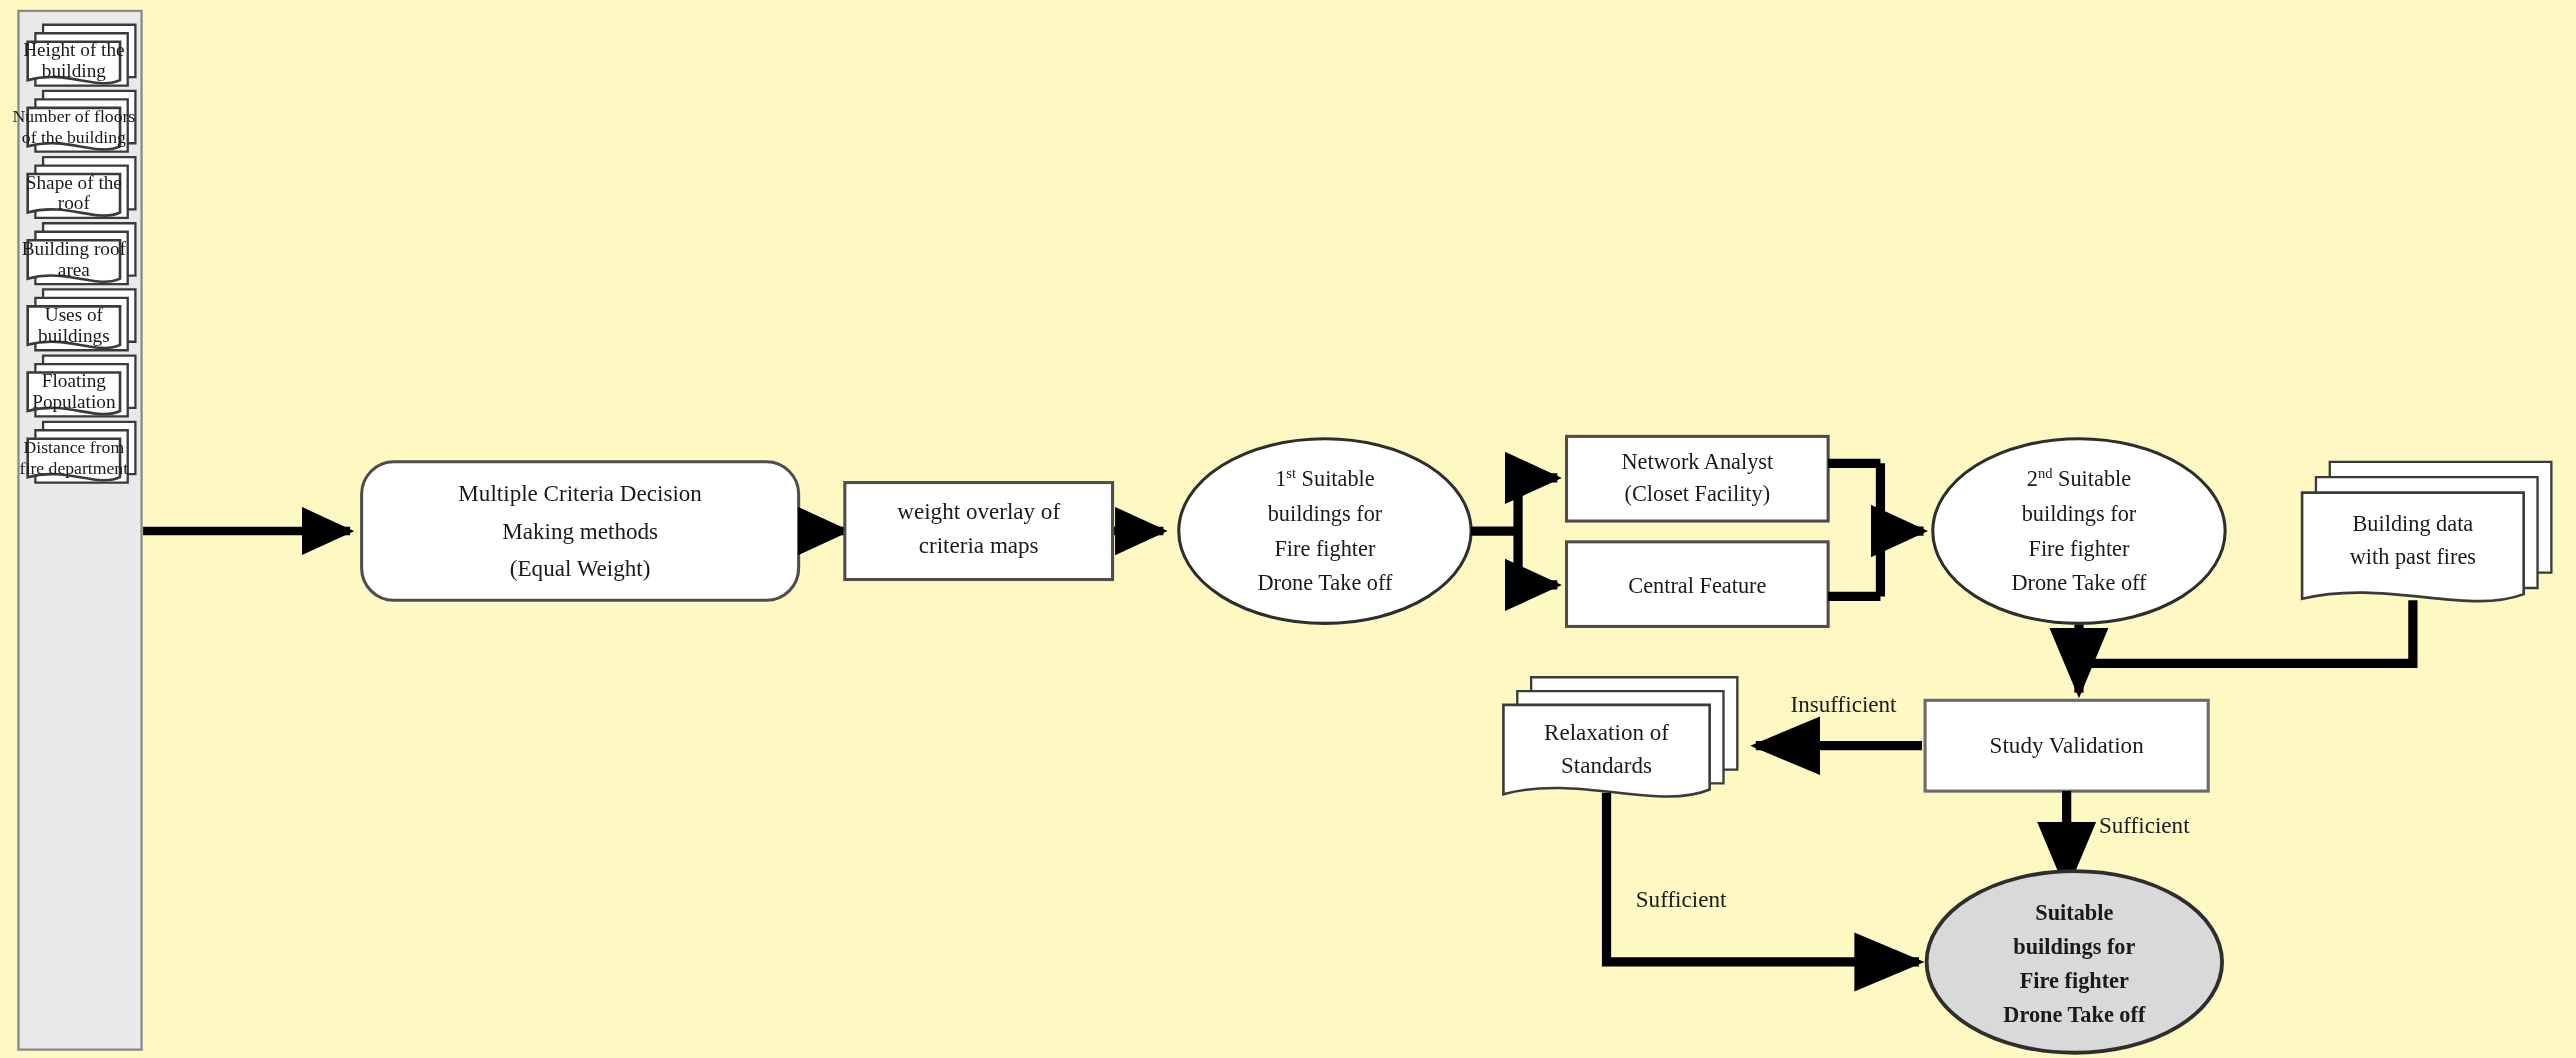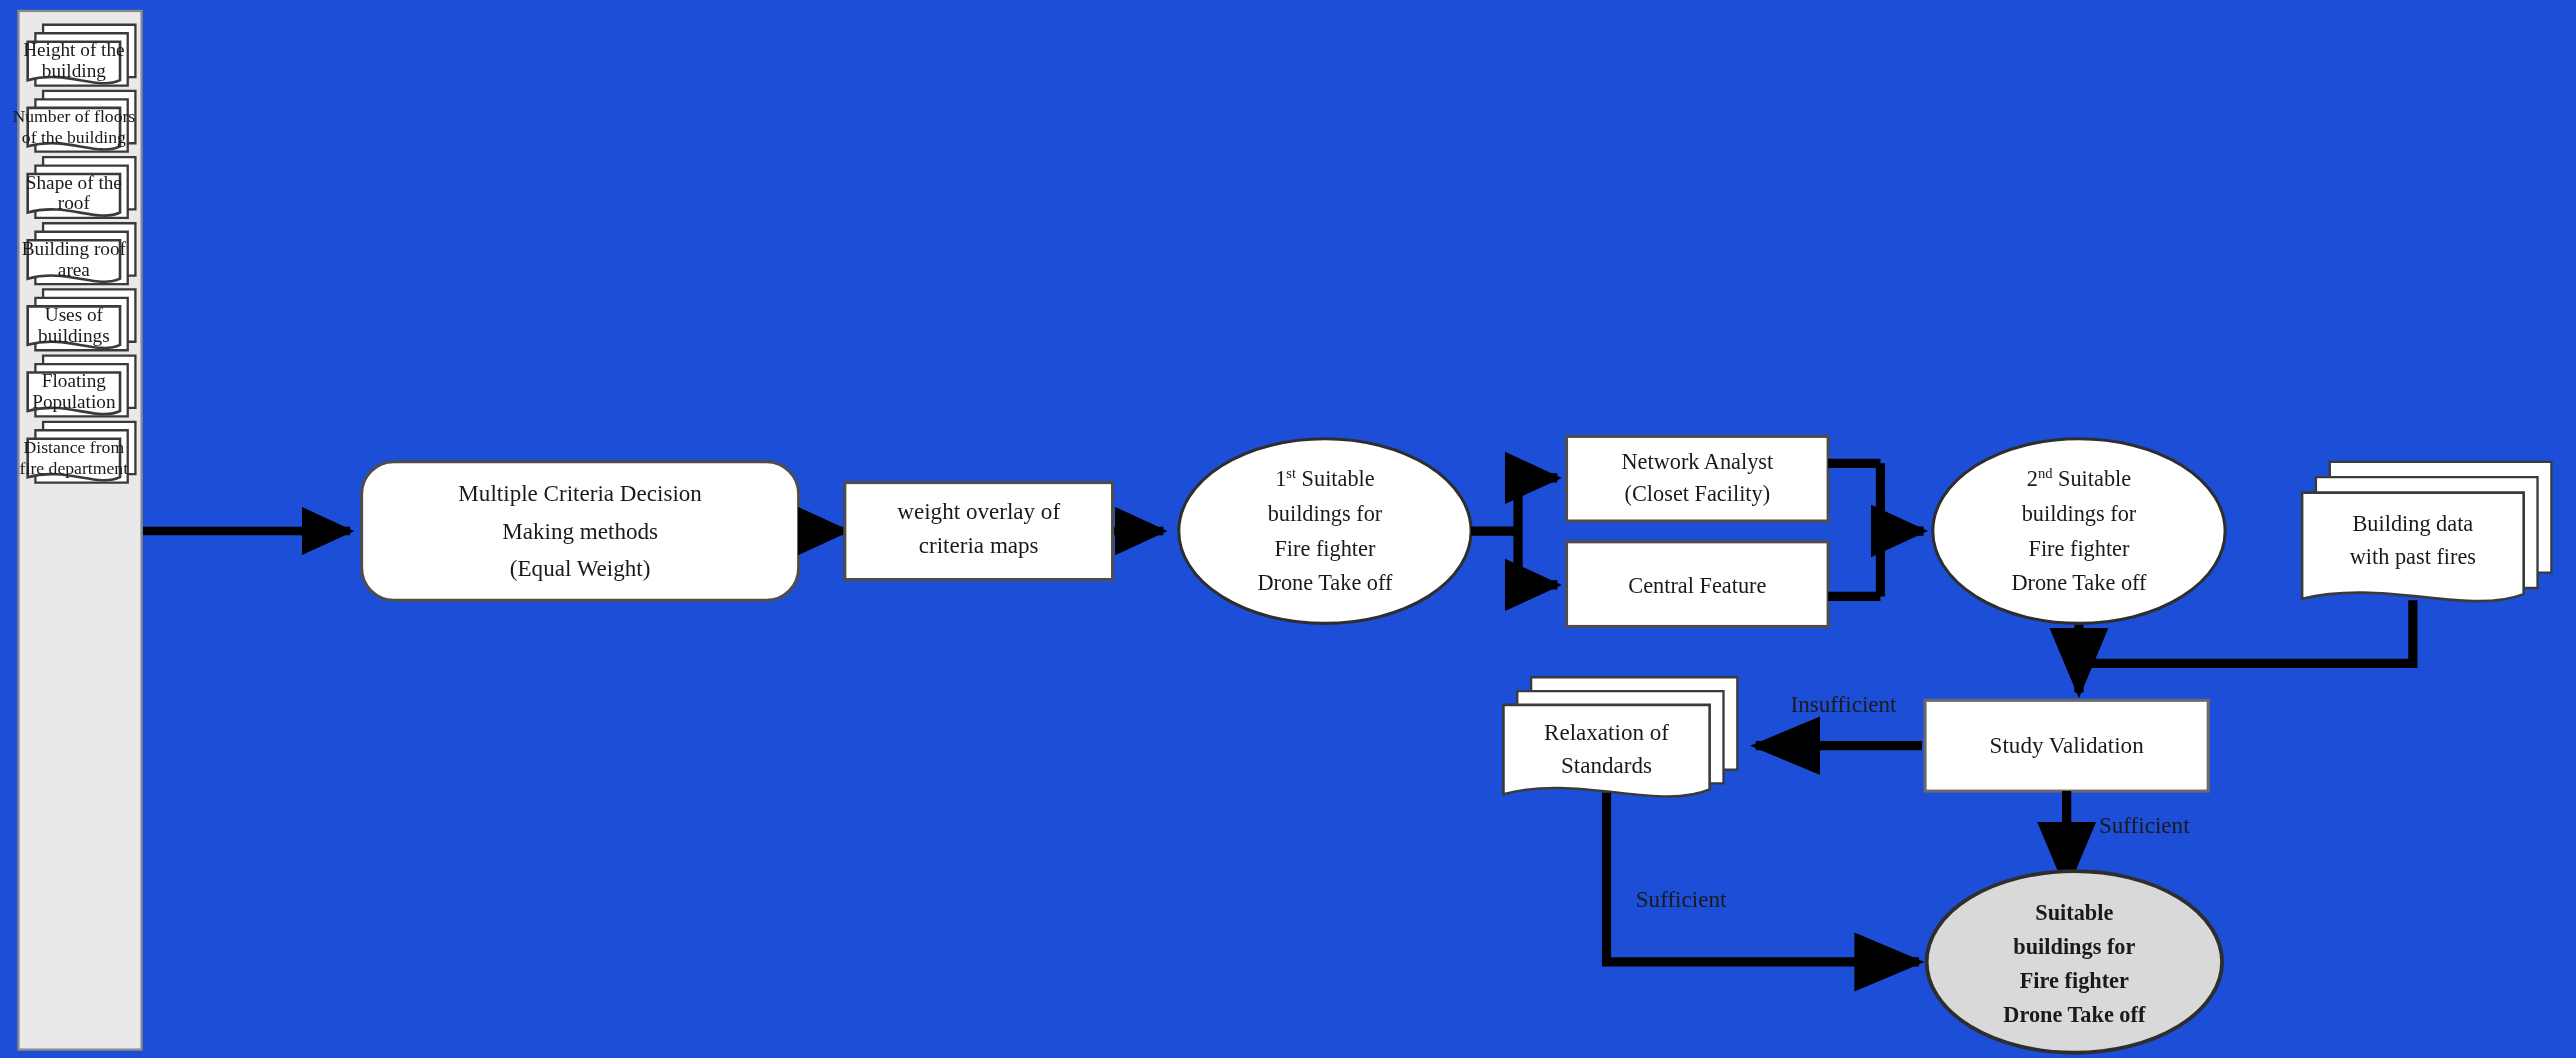--- a/index.html
+++ b/index.html
@@ -1,17 +1,17 @@
 <!DOCTYPE html>
 <html style="font-size:12.3px"><head>
 <meta charset="utf-8">
 <style>
   html,body{margin:0;padding:0;background:#ffffff;}
   body{width:2576px;height:1059px;font-family:"Liberation Serif",serif;}
-  #stage{position:relative;width:2576px;height:1059px;overflow:hidden;background:#1d4ed8;}
+  #stage{position:relative;width:2576px;height:1059px;overflow:hidden;background:#fef9c3;}
   svg{position:absolute;left:0;top:0;}
   .lbl{font-family:"Liberation Serif",serif;fill:#1a1a1a;}
 </style>
 </head>
 <body>
 
 <div id="stage">
 
 <svg width="2576" height="1059" viewBox="0 0 3348 1376">
   <defs>

